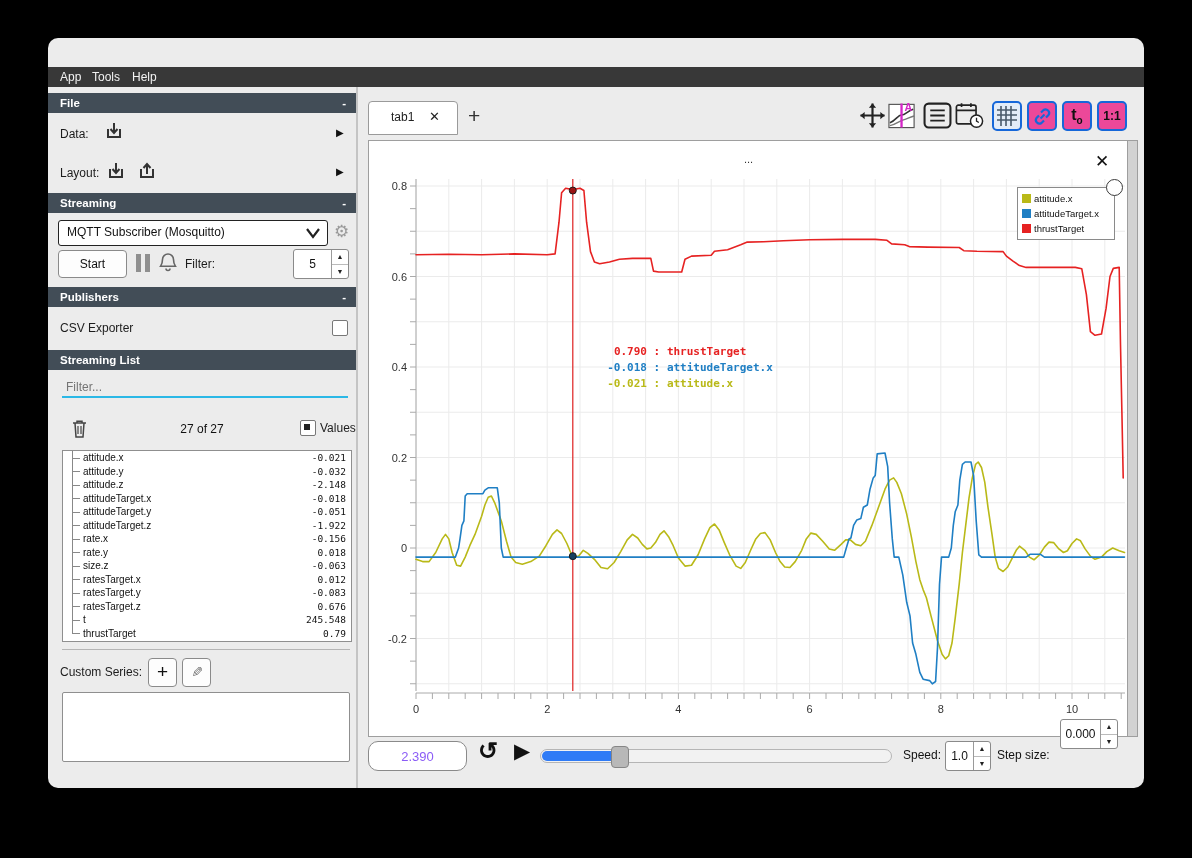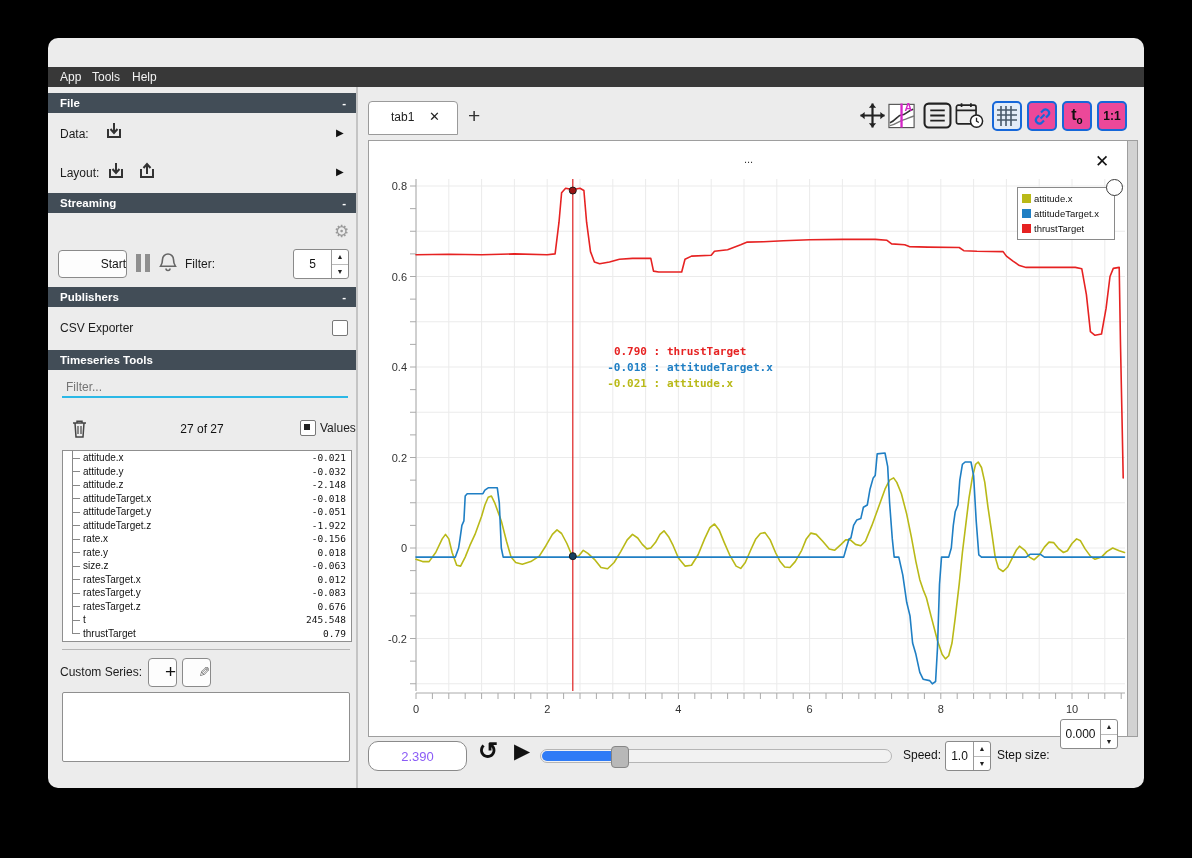--- a/index.html
+++ b/index.html
@@ -15,21 +15,21 @@
   #menubar{position:absolute;left:0;top:29px;width:100%;height:20px;background:#383838;color:#f2f2f2;font-size:12px;}
   .menu-item{position:absolute;top:3px;cursor:default;}
   
   .sec-head{position:absolute;left:0;width:308px;height:20px;background:#424d57;color:#fff;
     font-size:11.5px;font-weight:bold;line-height:20px;}
   .sec-head .t{margin-left:12px;}
   .sec-head .c{position:absolute;right:10px;top:0;font-weight:bold;}
   .side-label{font-size:12px;color:#1c1c1c;}
   .arrow-r{position:absolute;font-size:10px;color:#111;}
   .pushbtn{position:absolute;background:#fdfdfd;border:1px solid #8a8a8a;border-radius:4px;
-    font-size:12px;color:#111;text-align:right;}
+    font-size:12px;color:#111;text-align:center;}
   .spin{position:absolute;background:#fff;border:1px solid #8a8a8a;border-radius:3px;display:flex;}
   .spin .val{flex:1;font-size:12px;color:#111;display:flex;align-items:center;justify-content:center;}
   .spin .arrows{width:16px;border-left:1px solid #9a9a9a;display:flex;flex-direction:column;}
   .spin .arrows div{flex:1;display:flex;align-items:center;justify-content:center;font-size:7px;color:#222;}
   .spin .arrows div:first-child{border-bottom:1px solid #bbb;}
   .chk{position:absolute;width:14px;height:14px;background:#fff;border:1px solid #777;border-radius:2px;}
   .chk .inner{position:absolute;left:3px;top:3px;width:6px;height:6px;background:#222;}
   
   #ts-list{position:absolute;left:14px;top:412px;width:288px;height:190px;background:#fff;
     border:1px solid #8f8f8f;font-size:10px;color:#111;overflow:hidden;}
@@ -101,20 +101,26 @@
   <svg class="abs" style="left:88px;top:122px;" width="22" height="22" viewBox="0 0 22 22">
     <path d="M5 9 v8 h12 v-8" fill="none" stroke="#333" stroke-width="2"></path>
     <path d="M11 14 v-9 M7.5 8 L11 4 L14.5 8" fill="none" stroke="#333" stroke-width="2"></path>
   </svg>
   <div class="abs arrow-r" style="left:288px;top:128px;">▶</div>
 
   <div class="sec-head" style="top:155px;">
     <span class="t">Streaming</span>
     <span class="c">-</span>
   </div>
+  <div class="abs" style="left:10px;top:182px;width:268px;height:24px;background:#fff;border:1.5px solid #222;border-radius:3px;">
+    <span class="abs" style="left:8px;top:4px;font-size:12px;color:#111;">MQTT Subscriber (Mosquitto)</span>
+    <svg class="abs" style="right:6px;top:6px;" width="16" height="12" viewBox="0 0 16 12">
+      <polyline points="2,2 8,10 14,2" fill="none" stroke="#222" stroke-width="2.2"></polyline>
+    </svg>
+  </div>
   <span class="abs" style="left:286px;top:183px;font-size:17px;color:#9a9a9a;">⚙</span>
 
   <div class="pushbtn" style="left:10px;top:212px;width:67px;height:26px;line-height:26px;">Start</div>
   <div class="abs" style="left:88px;top:216px;width:14px;height:18px;">
     <div class="abs" style="left:0;top:0;width:5px;height:18px;background:#8f8f8f;"></div>
     <div class="abs" style="left:9px;top:0;width:5px;height:18px;background:#8f8f8f;"></div>
   </div>
   <svg class="abs" style="left:110px;top:213px;" width="20" height="22" viewBox="0 0 20 22">
     <path d="M10 3 a5.5 5.5 0 0 1 5.5 5.5 c0 4 1.5 6 2 6.8 H2.5 c0.5-0.8 2-2.8 2-6.8 A5.5 5.5 0 0 1 10 3 Z" fill="none" stroke="#666" stroke-width="1.6"></path>
     <path d="M8 17.5 a2 2 0 0 0 4 0" fill="none" stroke="#666" stroke-width="1.6"></path>
@@ -129,21 +135,21 @@
   </div>
 
   <div class="sec-head" style="top:249px;">
     <span class="t">Publishers</span>
     <span class="c">-</span>
   </div>
   <div class="abs side-label" style="left:12px;top:283px;">CSV Exporter</div>
   <div class="chk" style="left:284px;top:282px;"></div>
 
   <div class="sec-head" style="top:312px;">
-    <span class="t">Timeseries Tools</span>
+    <span class="t">Streaming List</span>
   </div>
   <input class="abs" style="left: 14px; top: 340px; width: 286px; height: 20px; background: transparent; border-top: none; border-right: none; border-left: none; border-image: initial; border-bottom: 2px solid rgb(43, 184, 230); font-size: 12px; color: rgb(51, 51, 51); outline: none; padding: 0px 4px; box-sizing: border-box;" placeholder="Filter...">
   <svg class="abs" style="left:22px;top:380px;" width="19" height="21" viewBox="0 0 19 21">
     <path d="M3 5 h13 M7 5 V3.2 h5 V5 M5 5 l1 14 h7 l1-14" fill="none" stroke="#444" stroke-width="1.5"></path>
     <path d="M8 8 v8 M11 8 v8" fill="none" stroke="#444" stroke-width="1.2"></path>
   </svg>
   <div class="abs" style="left:0;top:384px;width:308px;text-align:center;font-size:12px;color:#111;">27 of 27</div>
   <div class="chk" style="left:252px;top:382px;">
       <div class="inner"></div>
     </div>

